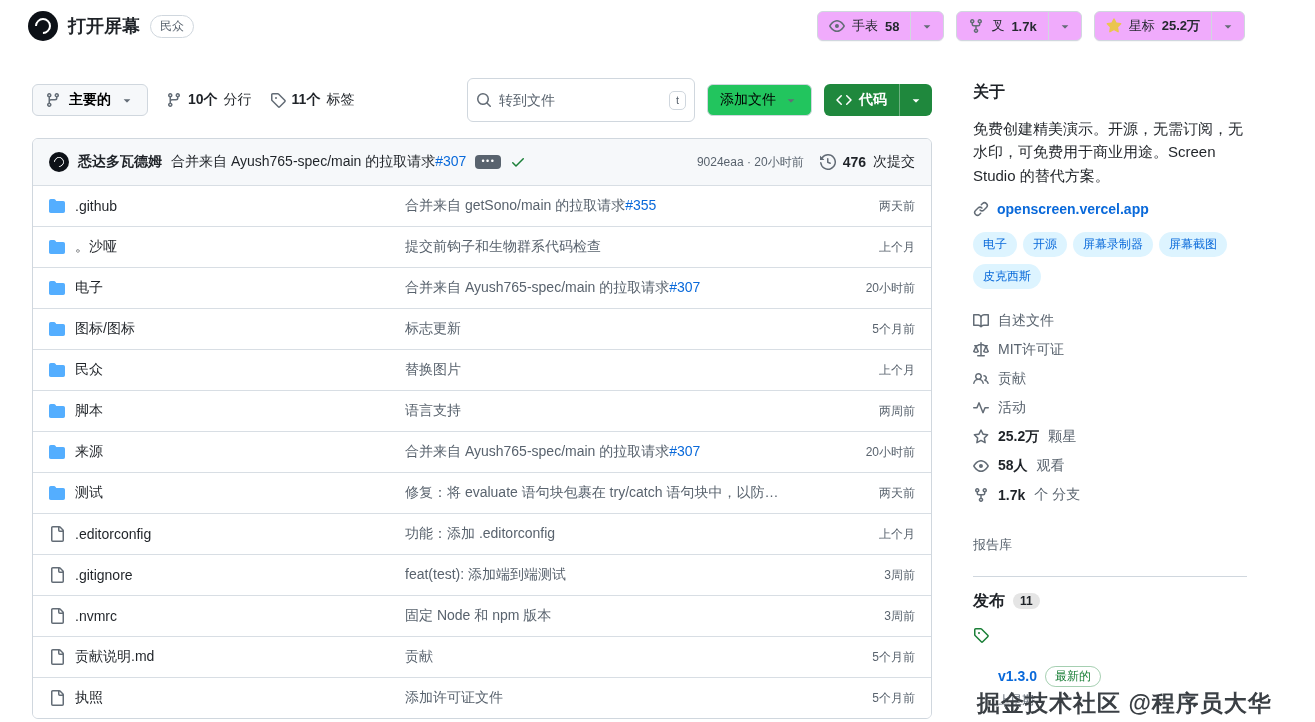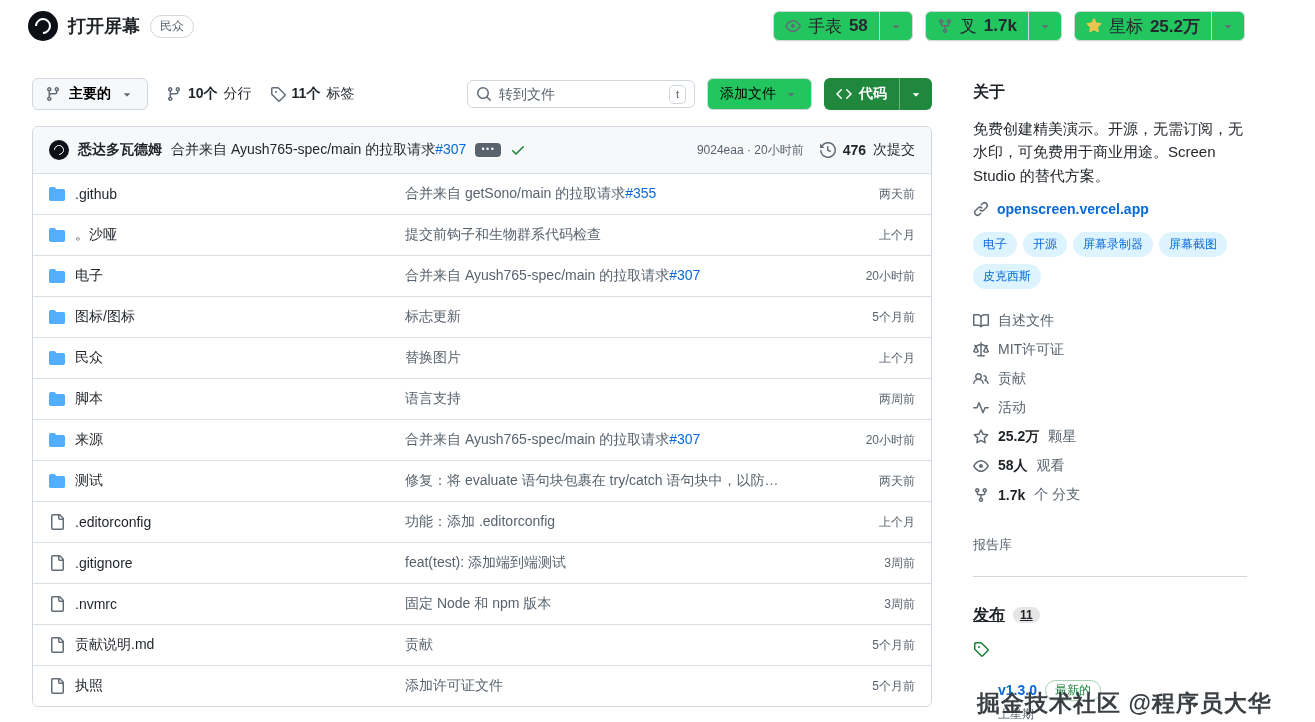--- a/index.html
+++ b/index.html
@@ -17,39 +17,39 @@
 
   
   .top { display:flex; justify-content:space-between; align-items:center; padding:11px 70px 11px 28px; }
   .repo-head { display:flex; align-items:center; gap:10px; }
   .org-avatar { width:30px; height:30px; border-radius:50%; background:#0d1117; position:relative; flex:none; }
   .org-avatar::after { content:''; position:absolute; inset:7px; border:2.5px solid #fff; border-left-color:transparent; border-radius:50%; transform:rotate(-45deg); }
   .repo-name { font-size:18px; font-weight:700; color:#1f2328; }
   .vis-badge { border:1px solid #d0d7de; color:#59636e; border-radius:2em; padding:2px 9px; font-size:12px; font-weight:500; }
 
   .header-actions { display:flex; gap:12px; }
-  .gh-btn-group { display:flex; align-items:stretch; height:30px; border:1px solid #d0d7de; border-radius:6px; background:#22c55e; overflow:hidden; font-size:17px; color:#24292f; box-shadow:0 1px 0 rgba(31,35,40,.04); cursor:pointer; }
+  .gh-btn-group { display:flex; align-items:stretch; height:30px; border:1px solid #d0d7de; border-radius:6px; background:#f0abfc; overflow:hidden; font-size:13px; color:#24292f; box-shadow:0 1px 0 rgba(31,35,40,.04); cursor:pointer; }
   .gh-btn-main { display:flex; align-items:center; gap:7px; padding:0 11px; }
   .gh-btn-caret { display:flex; align-items:center; padding:0 8px; border-left:1px solid #d0d7de; }
   .cnt { font-weight:700; }
   .star-yellow { color:#eac54f; }
 
   
   .content { display:flex; gap:41px; padding:0 68px 0 32px; }
   .main { flex:1; min-width:0; }
   .sidebar { width:274px; flex:none; }
 
   
   .toolbar { display:flex; align-items:center; margin:26px 0 16px; }
   .branch-btn { height:32px; display:flex; align-items:center; gap:8px; padding:0 12px; background:#f6f8fa; border:1px solid #d0d7de; border-radius:6px; cursor:pointer; }
   .branch-btn .lbl { font-weight:600; font-size:14px; }
   .ref-stats { display:flex; gap:18px; margin-left:18px; }
   .ref-stat { display:flex; align-items:center; gap:6px; color:#1f2328; cursor:pointer; }
   .ref-stat strong { font-weight:700; }
-  .goto-box { margin-left:auto; width:228px; height:28px; border:1px solid #d0d7de; border-radius:6px; display:flex; align-items:center; gap:7px; padding:0 8px; background:#fff; }
+  .goto-box { margin-left:auto; width:228px; height:44px; border:1px solid #d0d7de; border-radius:6px; display:flex; align-items:center; gap:7px; padding:0 8px; background:#fff; }
   .goto-box input { border:none; outline:none; flex:1; min-width:0; font-size:14px; font-family:inherit; color:#1f2328; background:transparent; }
   .goto-box input::placeholder { color:#59636e; }
   .kbd { border:1px solid #d0d7de; border-radius:5px; font-size:11px; color:#59636e; padding:0 6px; height:19px; line-height:17px; }
   .add-file-btn { margin-left:12px; height:32px; display:flex; align-items:center; gap:7px; padding:0 12px; background:#22c55e; border:1px solid #d0d7de; border-radius:6px; cursor:pointer; }
   .code-btn { margin-left:12px; height:32px; display:flex; align-items:stretch; background:#1f883d; border-radius:6px; color:#fff; overflow:hidden; cursor:pointer; }
   .code-btn .icn { color:#fff; }
   .code-main { display:flex; align-items:center; gap:7px; padding:0 12px; font-weight:600; }
   .code-caret { display:flex; align-items:center; padding:0 8px; border-left:1px solid rgba(255,255,255,.35); }
 
   
@@ -83,21 +83,21 @@
   .desc { font-size:15px; line-height:1.55; color:#1f2328; margin-bottom:14px; }
   .website { display:flex; align-items:center; gap:8px; margin-bottom:15px; }
   .website a { color:#0969da; font-weight:700; text-decoration:none; font-size:14px; }
   .topics { display:flex; flex-wrap:wrap; gap:7px 6px; margin-bottom:18px; }
   .topic-pill { background:#ddf4ff; color:#0969da; font-size:12px; font-weight:500; padding:4px 10px; border-radius:2em; text-decoration:none; cursor:pointer; }
   .meta-list { display:flex; flex-direction:column; }
   .meta-item { display:flex; align-items:center; gap:9px; color:#59636e; padding:5.5px 0; font-size:14px; cursor:pointer; }
   .meta-item .meta-strong { color:#1f2328; font-weight:700; }
   .report-link { display:inline-block; color:#59636e; font-size:13px; margin-top:26px; text-decoration:none; cursor:pointer; }
   .side-hr { border:none; border-top:1px solid #d0d7de; margin:22px 0 0; }
-  .releases-head { display:flex; align-items:center; gap:8px; margin:28px 0 14px; font-size:16px; font-weight:700; cursor:pointer;text-decoration:underline; }
+  .releases-head { display:flex; align-items:center; gap:8px; margin:14px 0 14px; font-size:16px; font-weight:700; cursor:pointer; }
   .counter { background:#e5e5e5; border-radius:2em; font-size:12px; font-weight:600; padding:1px 7px; color:#1f2328; }
   .release-item { display:flex; gap:9px; cursor:pointer; }
   .release-item .icn { color:#1a7f37; margin-top:1px; }
   .release-line { display:flex; align-items:center; gap:8px;margin-top:40px; }
   .release-version { color:#0969da; font-weight:700; text-decoration:none; font-size:14px; }
   .latest-pill { color:#1a7f37; border:1px solid rgba(31,136,61,.4); border-radius:2em; font-size:12px; font-weight:500; padding:1px 9px; }
   .release-time { color:#59636e; font-size:12px; margin-top:5px; }
   .more-releases { display:inline-block; color:#0969da; font-size:13px; margin-top:18px; text-decoration:none; cursor:pointer; }
 
   .watermark { position:absolute; left:977px; top:688px; font-size:23px; font-weight:700; color:#3a3f44; letter-spacing:1px; white-space:nowrap; text-shadow:0 1px 0 rgba(255,255,255,.45); z-index:5; }

